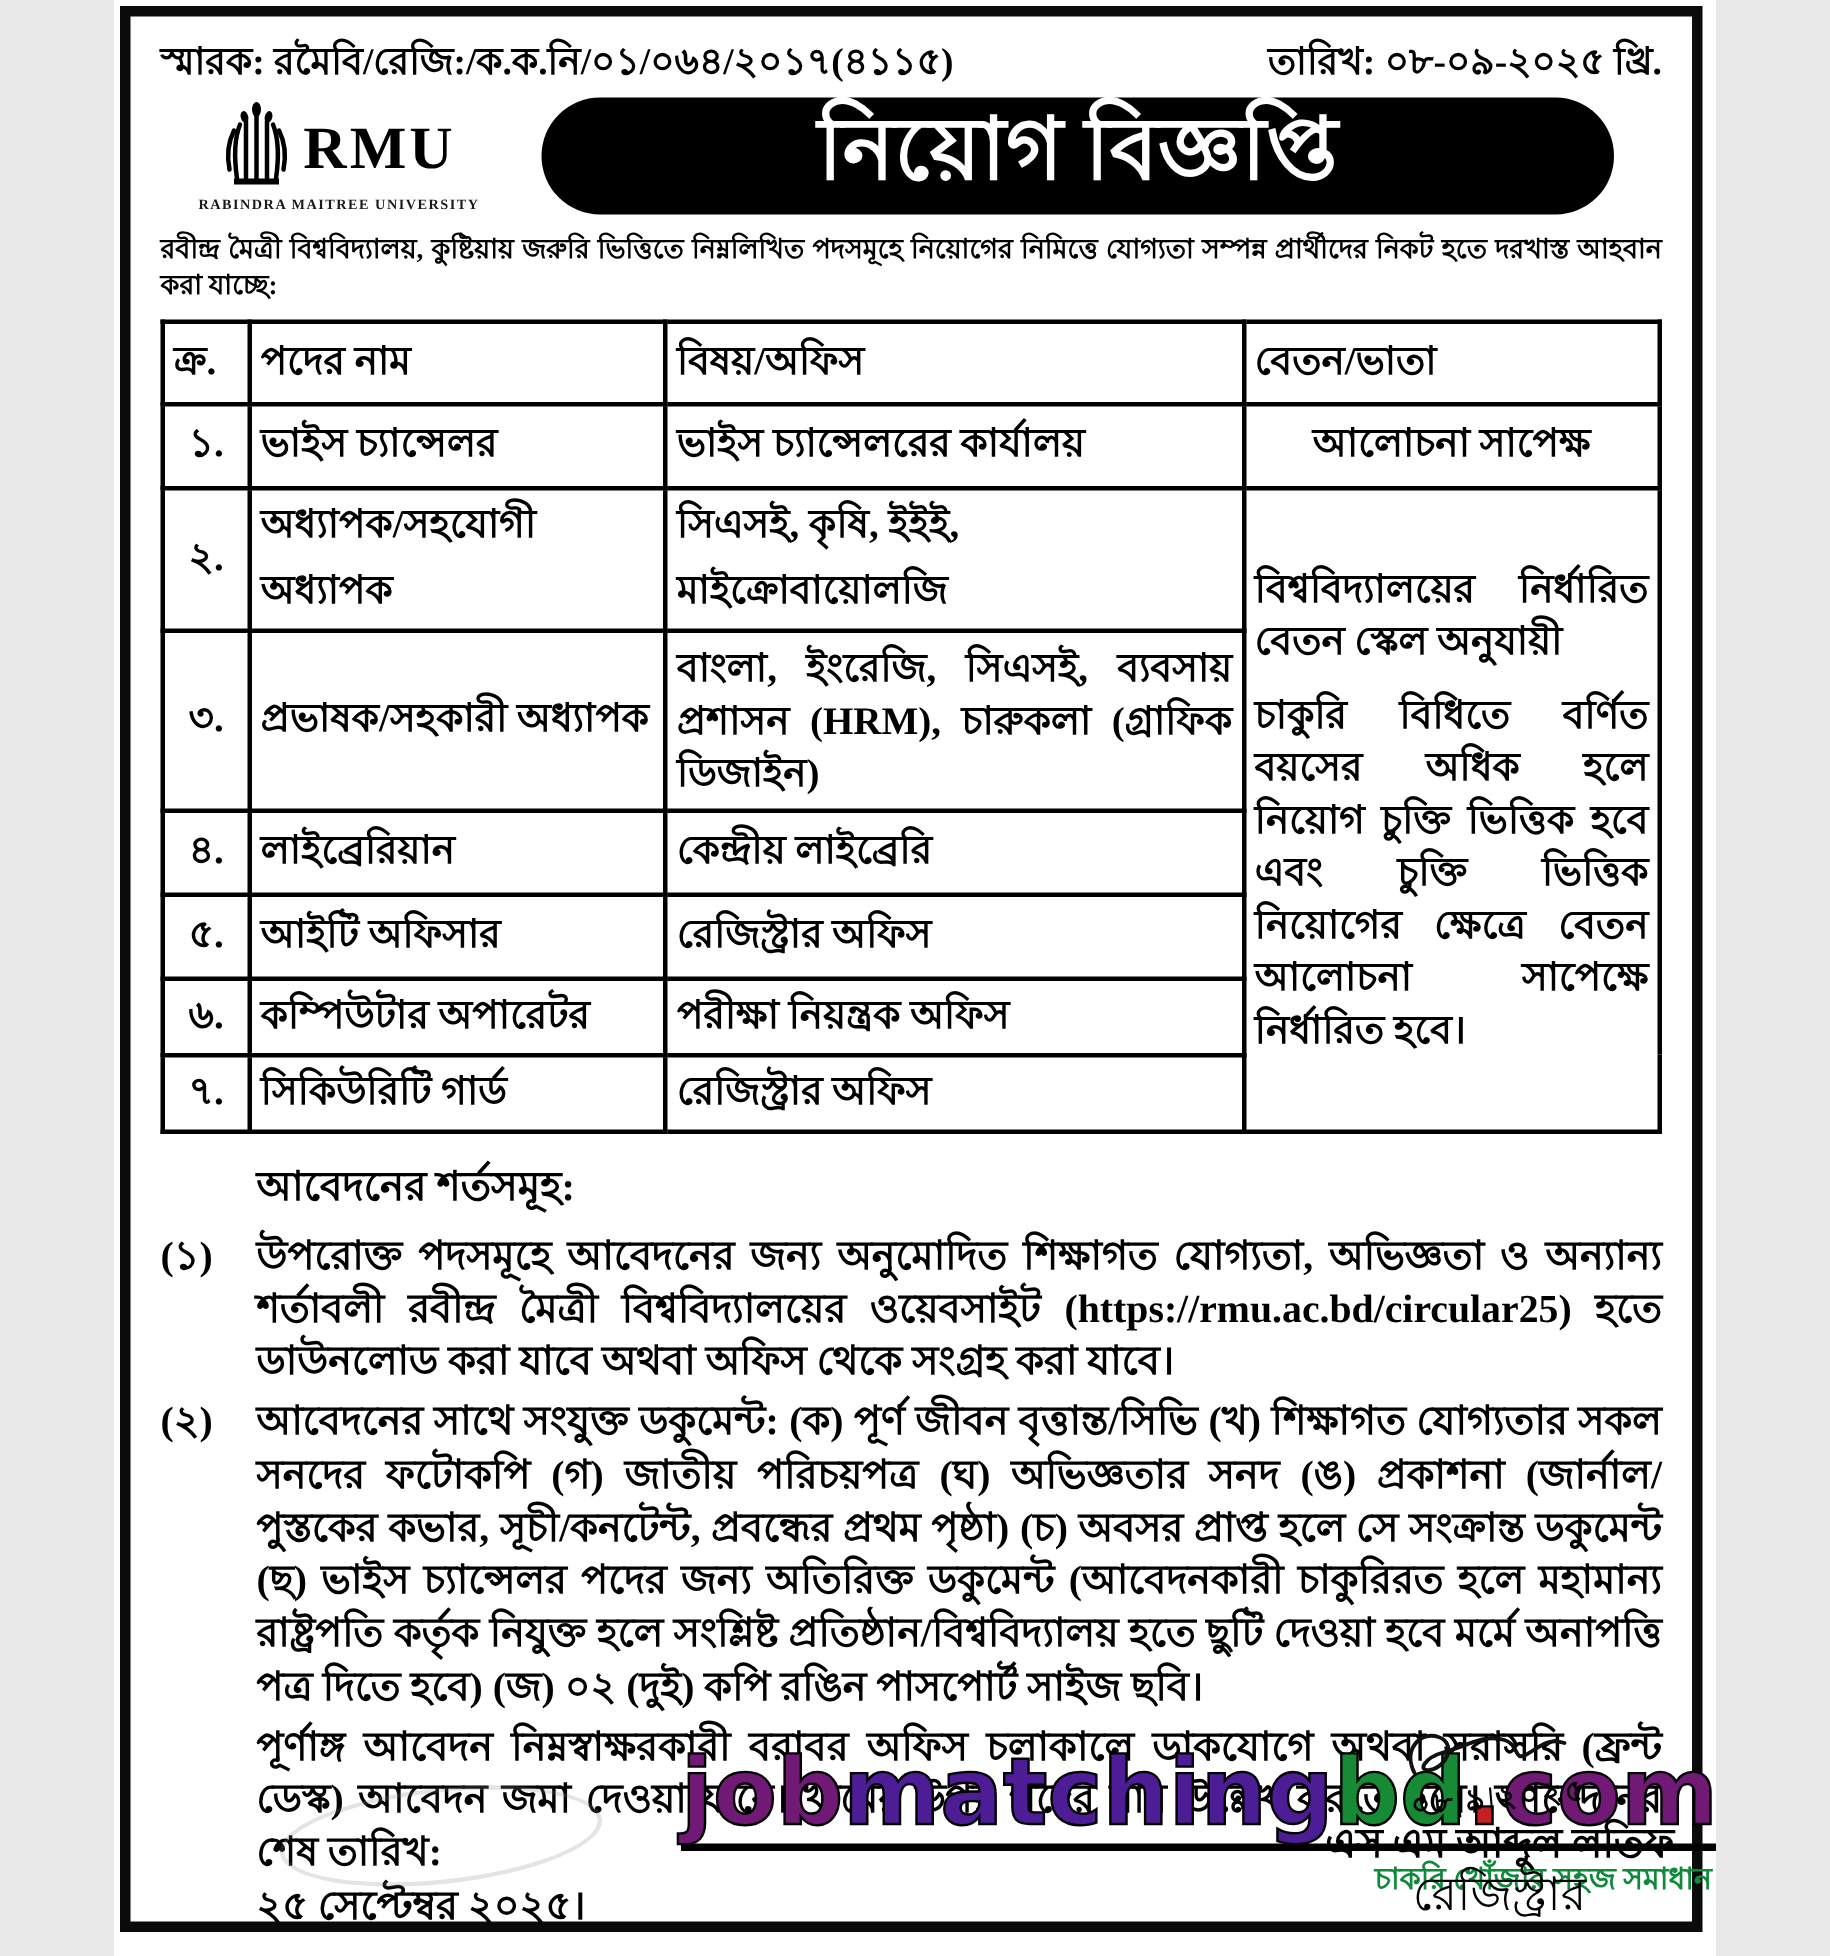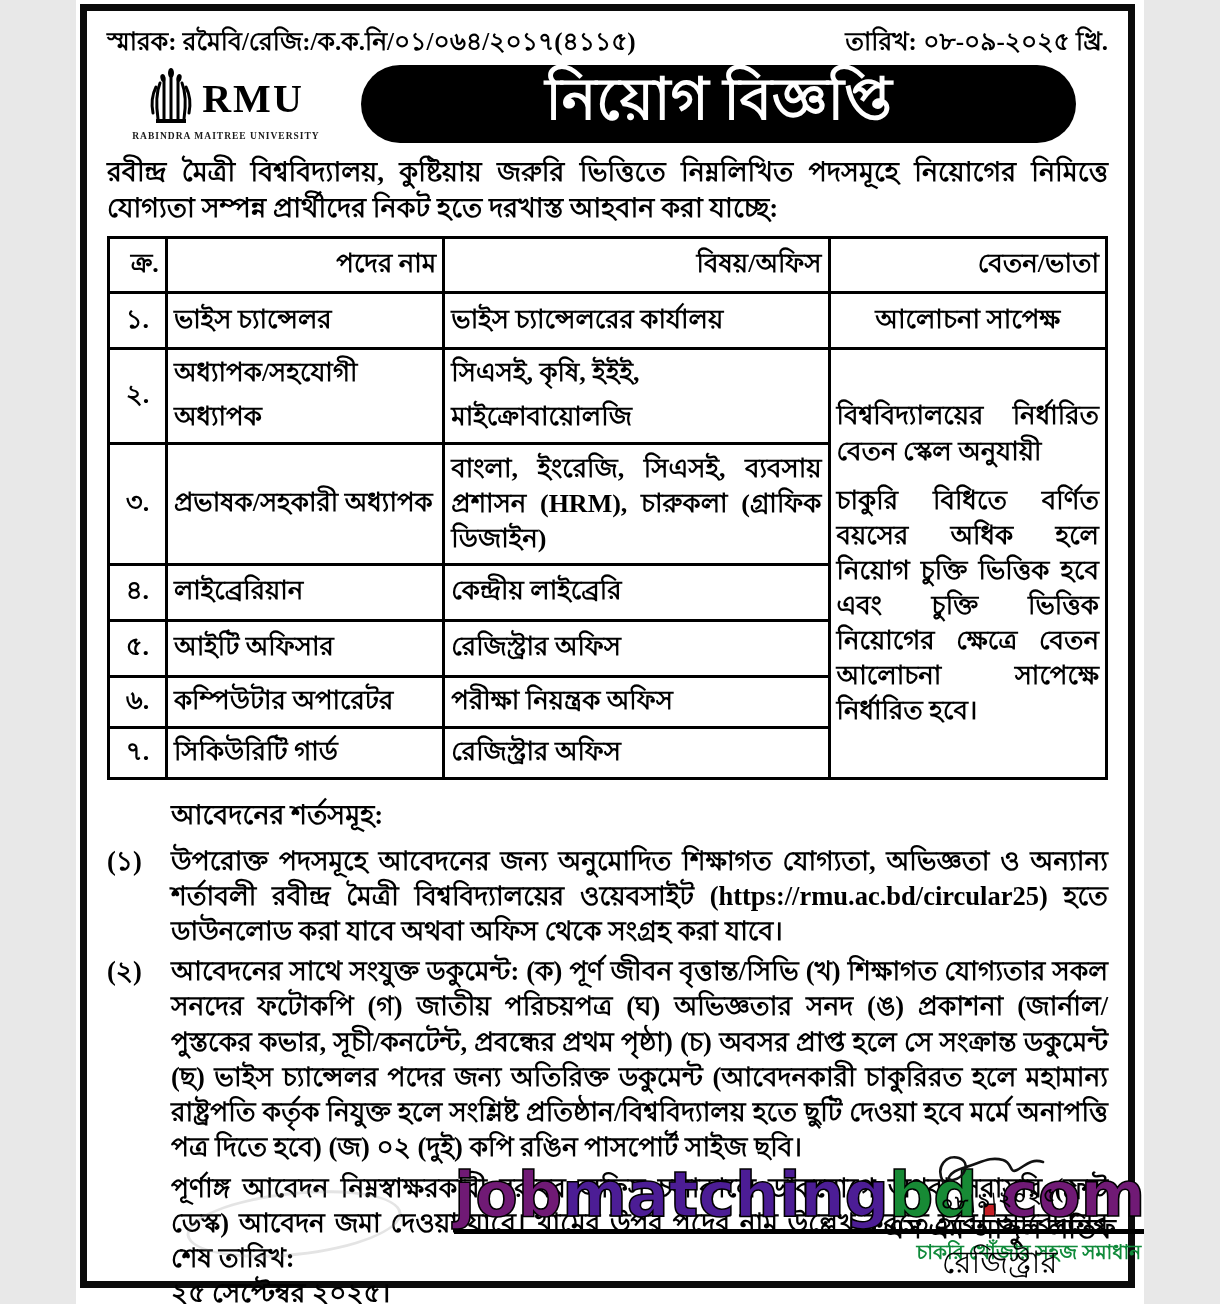--- a/index.html
+++ b/index.html
@@ -21,26 +21,26 @@
   .brand-row { display:flex; align-items:center; margin-top:8px; }
   .logo-block { width:238px; flex:none; text-align:center; }
   .logo-top { display:flex; align-items:center; justify-content:center; gap:8px; }
   .logo-abbr { font-size:40px; font-weight:700; letter-spacing:2px; font-family:"Liberation Serif",serif; }
   .logo-sub { font-size:9.5px; font-weight:700; letter-spacing:1px; margin-top:2px; color:#1a1a1a; }
   .title-pill { margin-left:16px; width:715px; height:78px; background:#000000; border-radius:40px;
     display:flex; align-items:center; justify-content:center; }
   .title-pill span { color:#fff; font-size:58px; font-weight:800; line-height:1; padding-bottom:8px; }
 
   
-  .intro { margin-top:12px; font-size:27px; font-weight:700; line-height:1.32; text-align:justify; }
+  .intro { margin-top:12px; font-size:18px; font-weight:700; line-height:1.32; text-align:justify; }
 
   
   table.positions { width:100%; border-collapse:collapse; margin-top:10px; }
   table.positions th, table.positions td { border:3px solid #000; font-size:26px; font-weight:700; padding:2px 6px; }
-  table.positions th { height:48px; text-align:right; }
+  table.positions th { height:48px; text-align:left; }
   td.sl { text-align:center; width:5.8%; }
   td.post { width:27.8%; padding-left:13px; }
   td.office { width:38.6%; padding-left:13px; }
   td.salary-one { width:27.8%; text-align:center; }
   td.salary-merged { text-align:justify; vertical-align:middle; padding:10px 15px; }
   td.salary-merged p { margin:14px 0; line-height:1.35; }
   tr.rh1 { height:56px; } tr.rh2 { height:56px; } tr.rh3 { height:118px; }
   tr.rh4 { height:56px; } tr.rh5 { height:56px; } tr.rh6 { height:48px; } tr.rh7 { height:46px; }
   .office-multiline { line-height:1.35; padding:4px 0; display:block; text-align:justify; }
 

